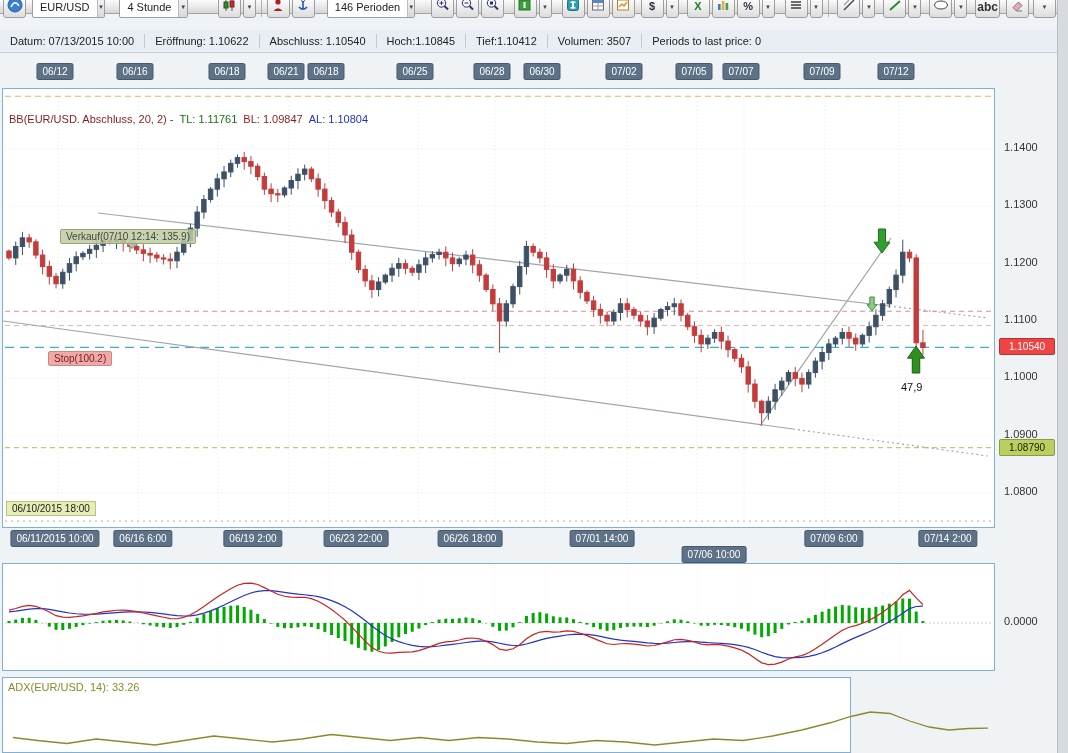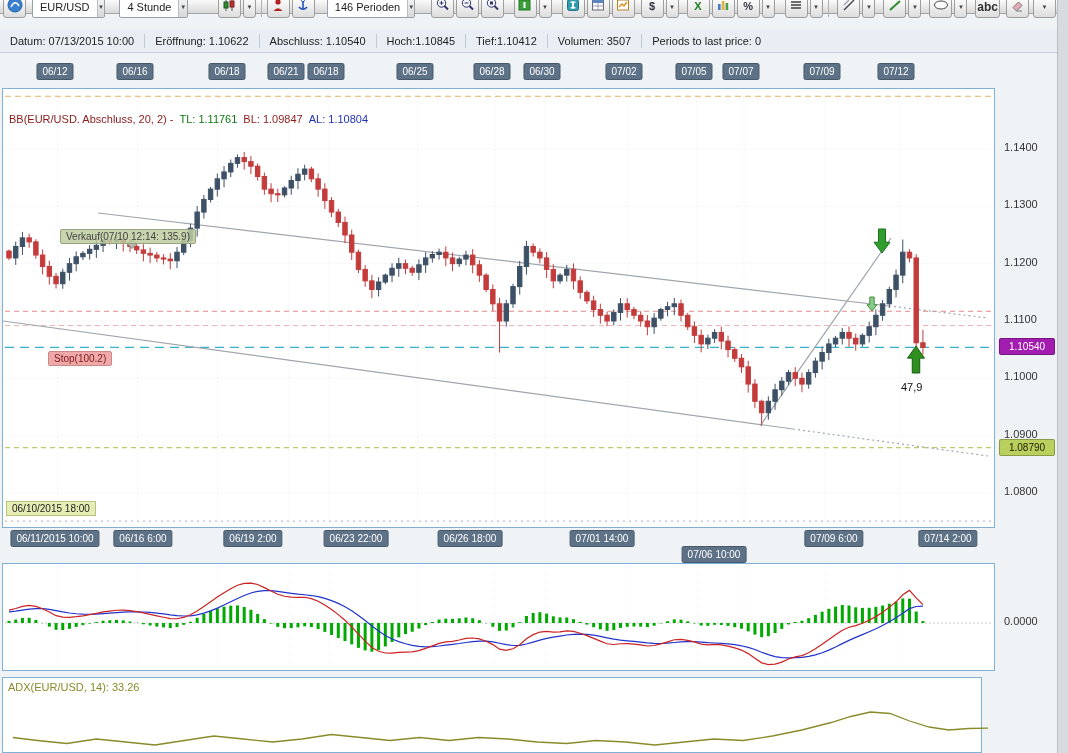--- a/index.html
+++ b/index.html
@@ -42,21 +42,21 @@
 
   
   #price-axis{position:absolute;left:996px;top:88px;width:61px;height:665px;font-size:11px;color:#333;background:transparent;}
   .tick{position:absolute;left:8px;white-space:nowrap;}
   .p-badge{position:absolute;left:3px;width:54px;text-align:center;font-size:10px;line-height:15px;border-radius:2px;border:1px solid rgba(0,0,0,0.25);}
 
   #macd-panel{position:absolute;left:2px;top:563px;width:993px;height:108px;background:#fff;border:1px solid #7fb0d8;box-sizing:border-box;}
   .macd-label{position:absolute;left:5px;top:3px;font-size:11px;white-space:nowrap;}
   .macd-label span{margin-right:5px;}
   .m-t{color:#991111;}.m-s{color:#2233bb;}.m-h{color:#0a9a0a;}
-  #adx-panel{position:absolute;left:2px;top:677px;width:980px;height:76px;background:#fff;border:1px solid #7fb0d8;box-sizing:border-box;text-align:right;}
+  #adx-panel{position:absolute;left:2px;top:677px;width:849px;height:76px;background:#fff;border:1px solid #7fb0d8;box-sizing:border-box;text-align:right;}
   .adx-label{position:absolute;left:5px;top:3px;font-size:11px;color:#8a8a2a;white-space:nowrap;}
 
   #right-strip{position:absolute;left:1057px;top:0;width:11px;height:753px;background:#d7dbe0;border-left:1px solid #b9bec5;box-sizing:border-box;}
 </style>
 </head>
 <body>
 
 <div id="app">
 
   <div id="toolbar">
@@ -599,21 +599,21 @@
   </div>
 
   <div id="price-axis">
       <div class="tick" style="top: 53px;">1.1400</div>
       <div class="tick" style="top: 110.333px;">1.1300</div>
       <div class="tick" style="top: 167.666px;">1.1200</div>
       <div class="tick" style="top: 224.999px;">1.1100</div>
       <div class="tick" style="top: 282.332px;">1.1000</div>
       <div class="tick" style="top: 339.665px;">1.0900</div>
       <div class="tick" style="top: 396.998px;">1.0800</div>
-      <div class="p-badge" style="top: 250.372px; background: #a21caf; color: rgb(255, 255, 255);">1.10540</div>
+      <div class="p-badge" style="top: 250.372px; background: #ef4444; color: rgb(255, 255, 255);">1.10540</div>
       <div class="p-badge" style="top: 350.705px; background: rgb(185, 207, 94); color: rgb(34, 34, 0);">1.08790</div>
       <div class="tick" style="top: 527px;">0.0000</div>
     </div>
 
   <div id="macd-panel">
     <svg id="macd-svg" width="991" height="106">
         <line x1="55" y1="3" x2="55" y2="103" stroke="#edf1f5" stroke-dasharray="1 3"></line>
         <line x1="135" y1="3" x2="135" y2="103" stroke="#edf1f5" stroke-dasharray="1 3"></line>
         <line x1="215" y1="3" x2="215" y2="103" stroke="#edf1f5" stroke-dasharray="1 3"></line>
         <line x1="286" y1="3" x2="286" y2="103" stroke="#edf1f5" stroke-dasharray="1 3"></line>

